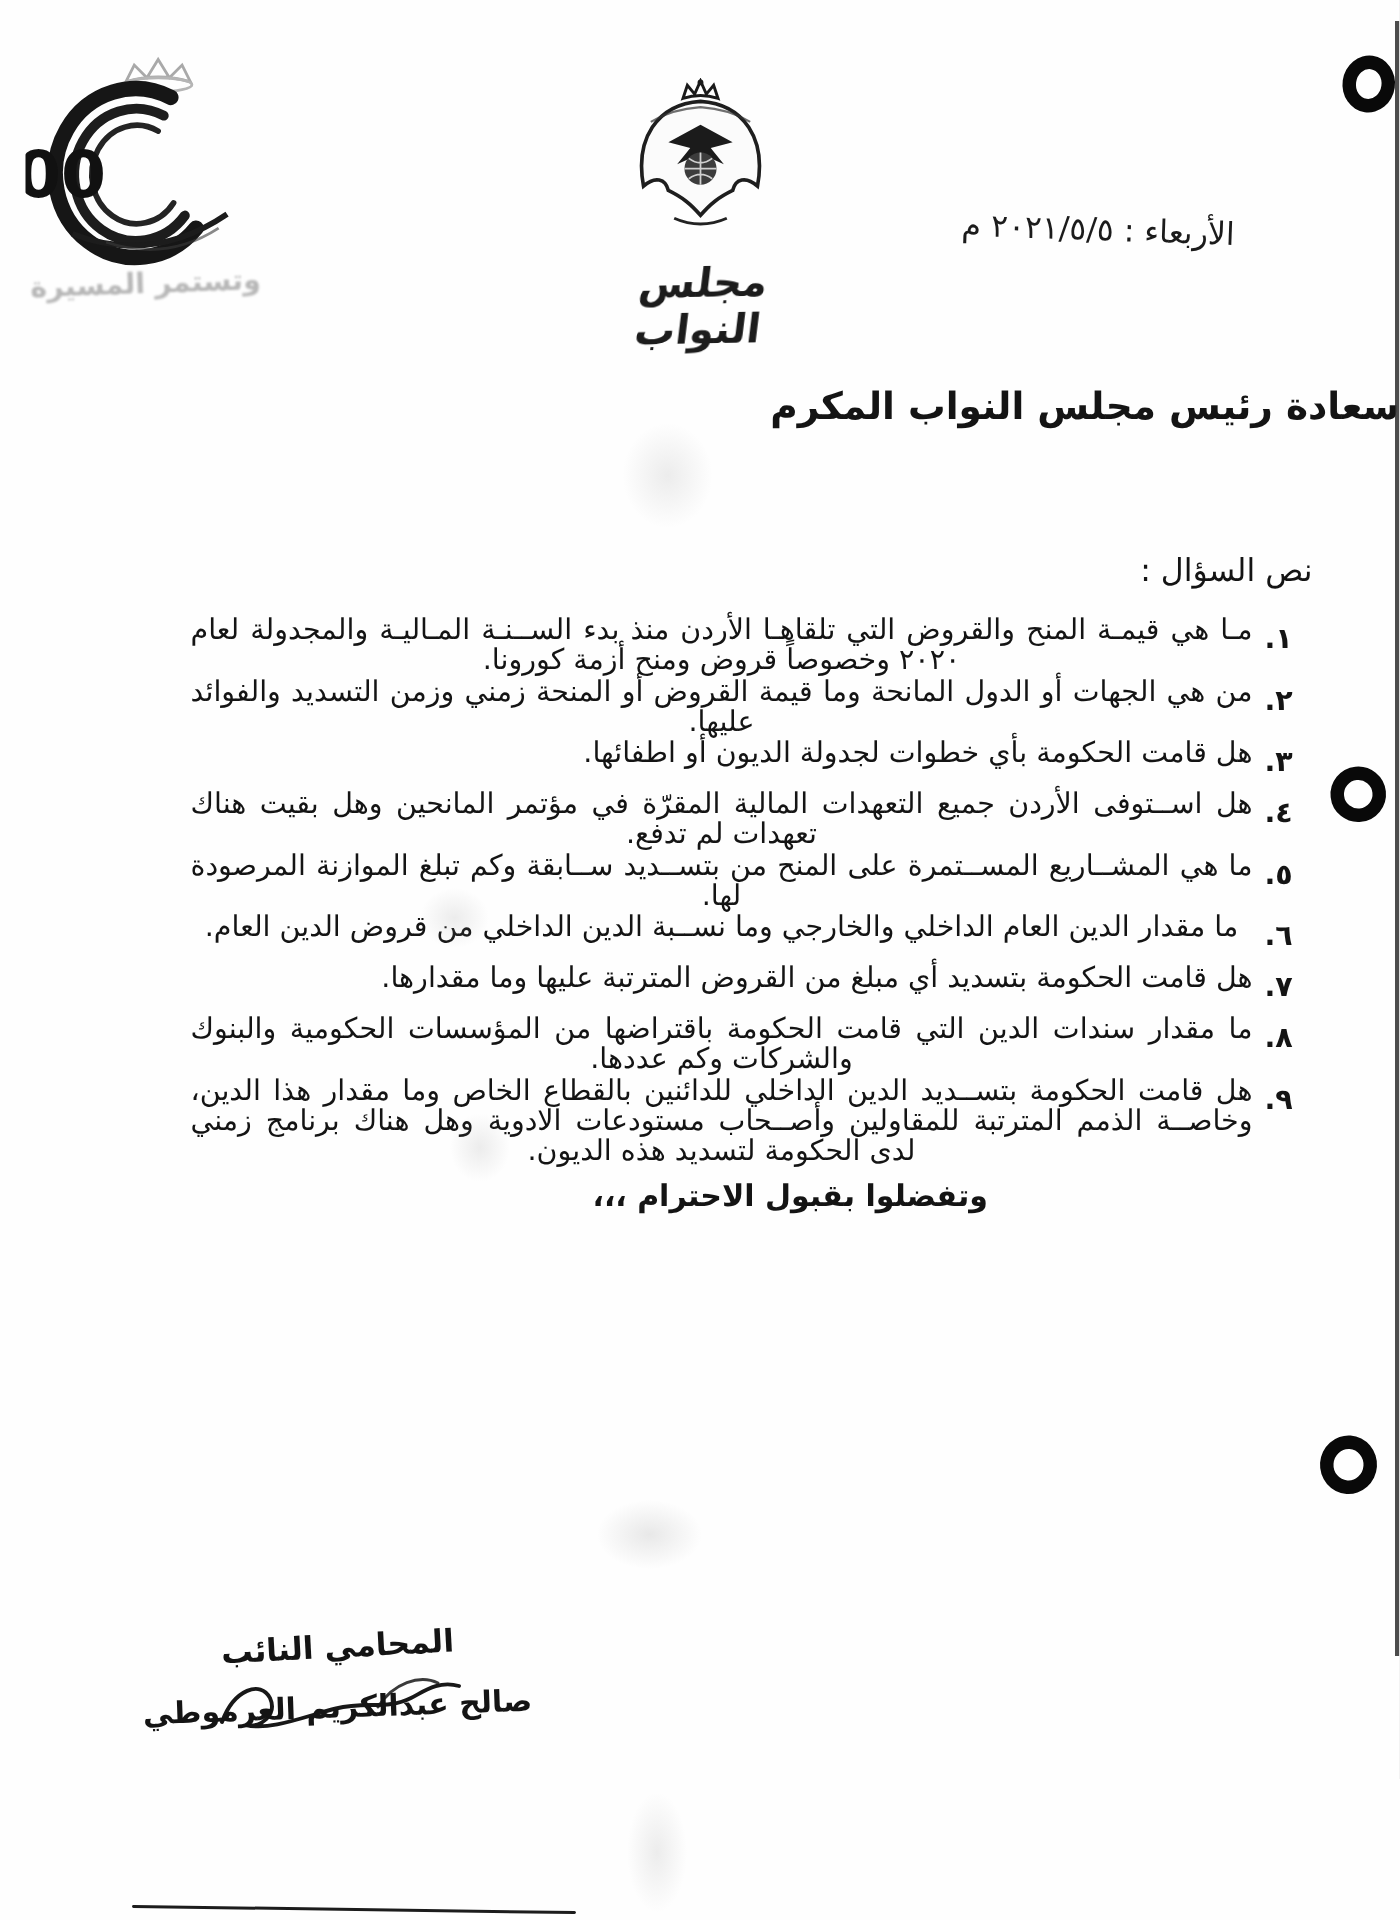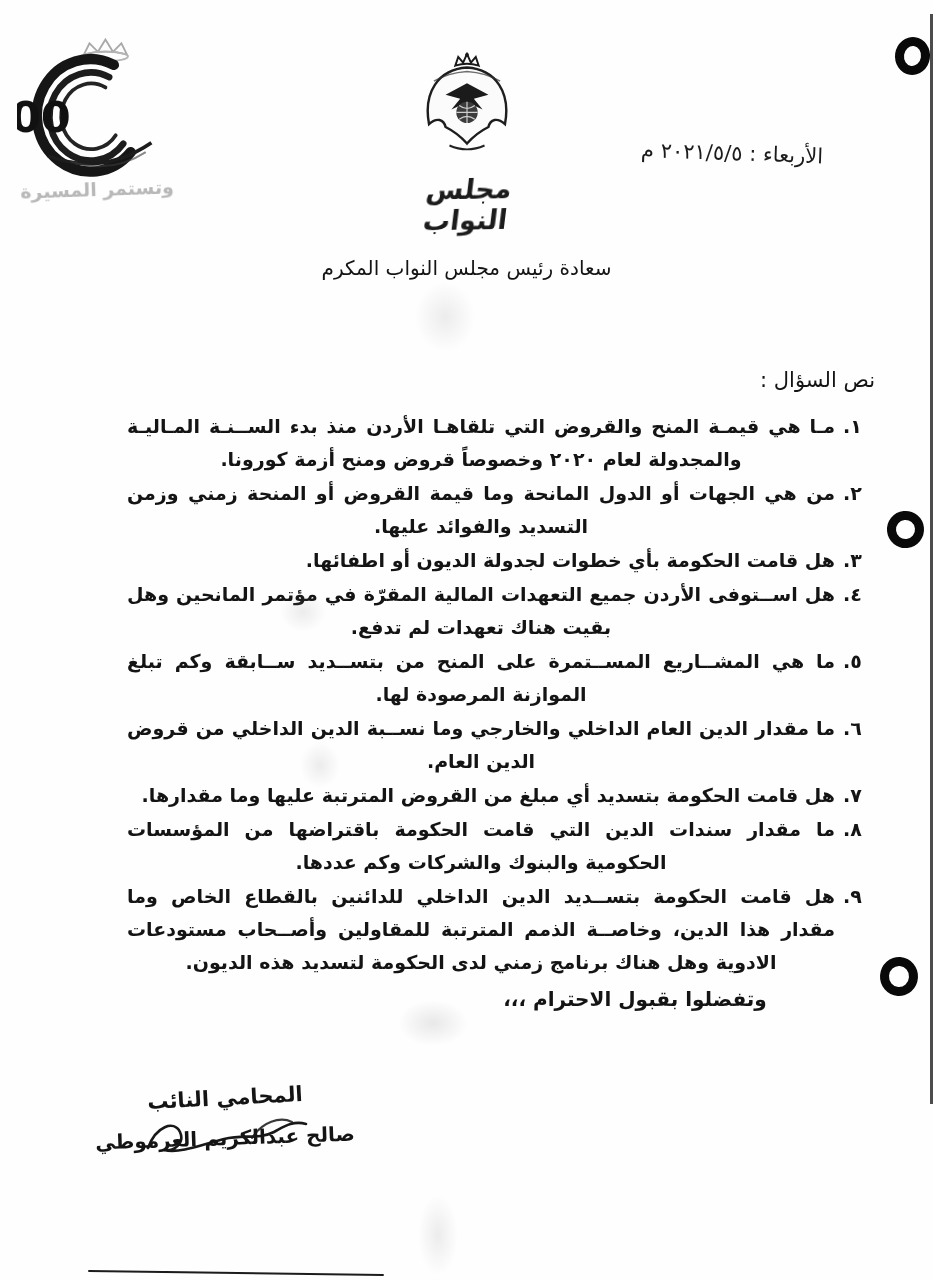--- a/index.html
+++ b/index.html
@@ -30,46 +30,46 @@
   .date-line{
     position:absolute;right:62px;top:142px;width:230px;
     font-size:21px;color:#1b1b1b;text-align:left;
     transform:rotate(2deg);
     white-space:nowrap;
   }
 
   
   .salutation{
     position:absolute;top:256px;left:0;right:0;
-    text-align:center;font-size:20px;font-weight:normal;
+    text-align:right;font-size:25px;font-weight:bold;
   }
   .content{
     position:absolute;top:352px;right:58px;left:95px;
   }
   .intro{
     font-size:20px;font-weight:bold;line-height:45px;
     text-align:justify;text-align-last:center;text-justify:inter-word;
   }
   .q-heading{
     margin-top:16px;font-size:21px;font-weight:normal;text-align:right;
   }
   .q-list{margin-top:18px;}
   .q-item{display:flex;gap:8px;margin-bottom:1px;}
   .q-num{
     flex:0 0 32px;font-size:19px;font-weight:bold;line-height:33px;
     text-align:left;white-space:nowrap;
   }
   .q-text{
-    flex:1;font-size:19px;font-weight:bold;line-height:33px;
+    flex:1;font-size:19px;font-weight:normal;line-height:20px;
     text-align:justify;text-justify:inter-word;margin-left:32px;
   }
   .q-text.center-last{text-align-last:center;}
   .closing{
     margin-top:8px;margin-left:300px;
-    font-size:20px;font-weight:bold;text-align:center;
+    font-size:20px;font-weight:bold;text-align:left;
   }
 
   
   .signature{position:absolute;left:80px;top:1086px;width:290px;text-align:center;}
   .sig-title{font-size:21px;font-weight:bold;transform:rotate(-3deg);}
   .sig-name{margin-top:16px;font-size:20px;font-weight:bold;transform:rotate(-2deg);white-space:nowrap;}
   .sig-scribble{position:absolute;top:22px;left:50px;pointer-events:none;}
 
   
   .punch{position:absolute;border:9px solid #090909;border-radius:50%;background:transparent;}

